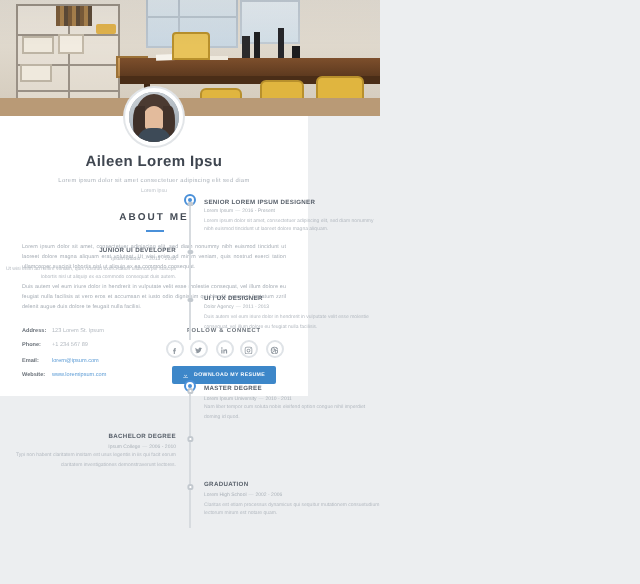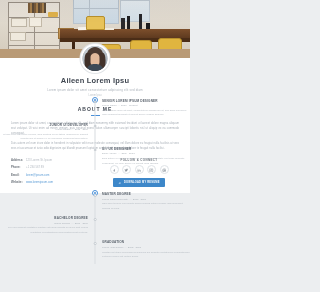--- a/index.html
+++ b/index.html
@@ -62,21 +62,21 @@
   .chair { position:absolute; background:#e0b53f; border:1px solid #b8902c;}
   .chair.c1 { left:86px; top:16px; width:19px; height:14px; border-radius:2px 2px 0 0; background:#e8c35a;}
   .chair.c2 { left:130px; top:40px; width:22px; height:18px; border-radius:3px;}
   .chair.c3 { left:158px; top:38px; width:24px; height:20px; border-radius:3px;}
   .chair.c4 { left:100px; top:44px; width:21px; height:14px; border-radius:3px;}
   .floor { position:absolute; left:0; bottom:0; width:100%; height:9px; background:#b99a76;}
   .hero-fade{position:absolute;inset:0;background:linear-gradient(180deg,rgba(0,0,0,.05),rgba(0,0,0,0) 40%);}
 
   
   .card {
-    position: absolute; left: 0; top: 58px; width: 190px;
+    position: absolute; left: 0; top: 58px; width: 154px;
     background: #ffffff; padding-bottom: 6px;
   }
   .avatar-wrap { position:absolute; left:50%; top:-14px; transform:translateX(-50%); }
   .avatar {
     width: 29px; height: 29px; border-radius: 50%;
     border: 2px solid #ffffff; overflow: hidden; position: relative;
     box-shadow: 0 0 0 1px #e2e5e8;
     background: #9aa3ac;
   }
   .face-bg { position:absolute; inset:0; background:linear-gradient(160deg,#cfd5da 0%, #aeb7bf 55%, #8e9aa4 100%); }

